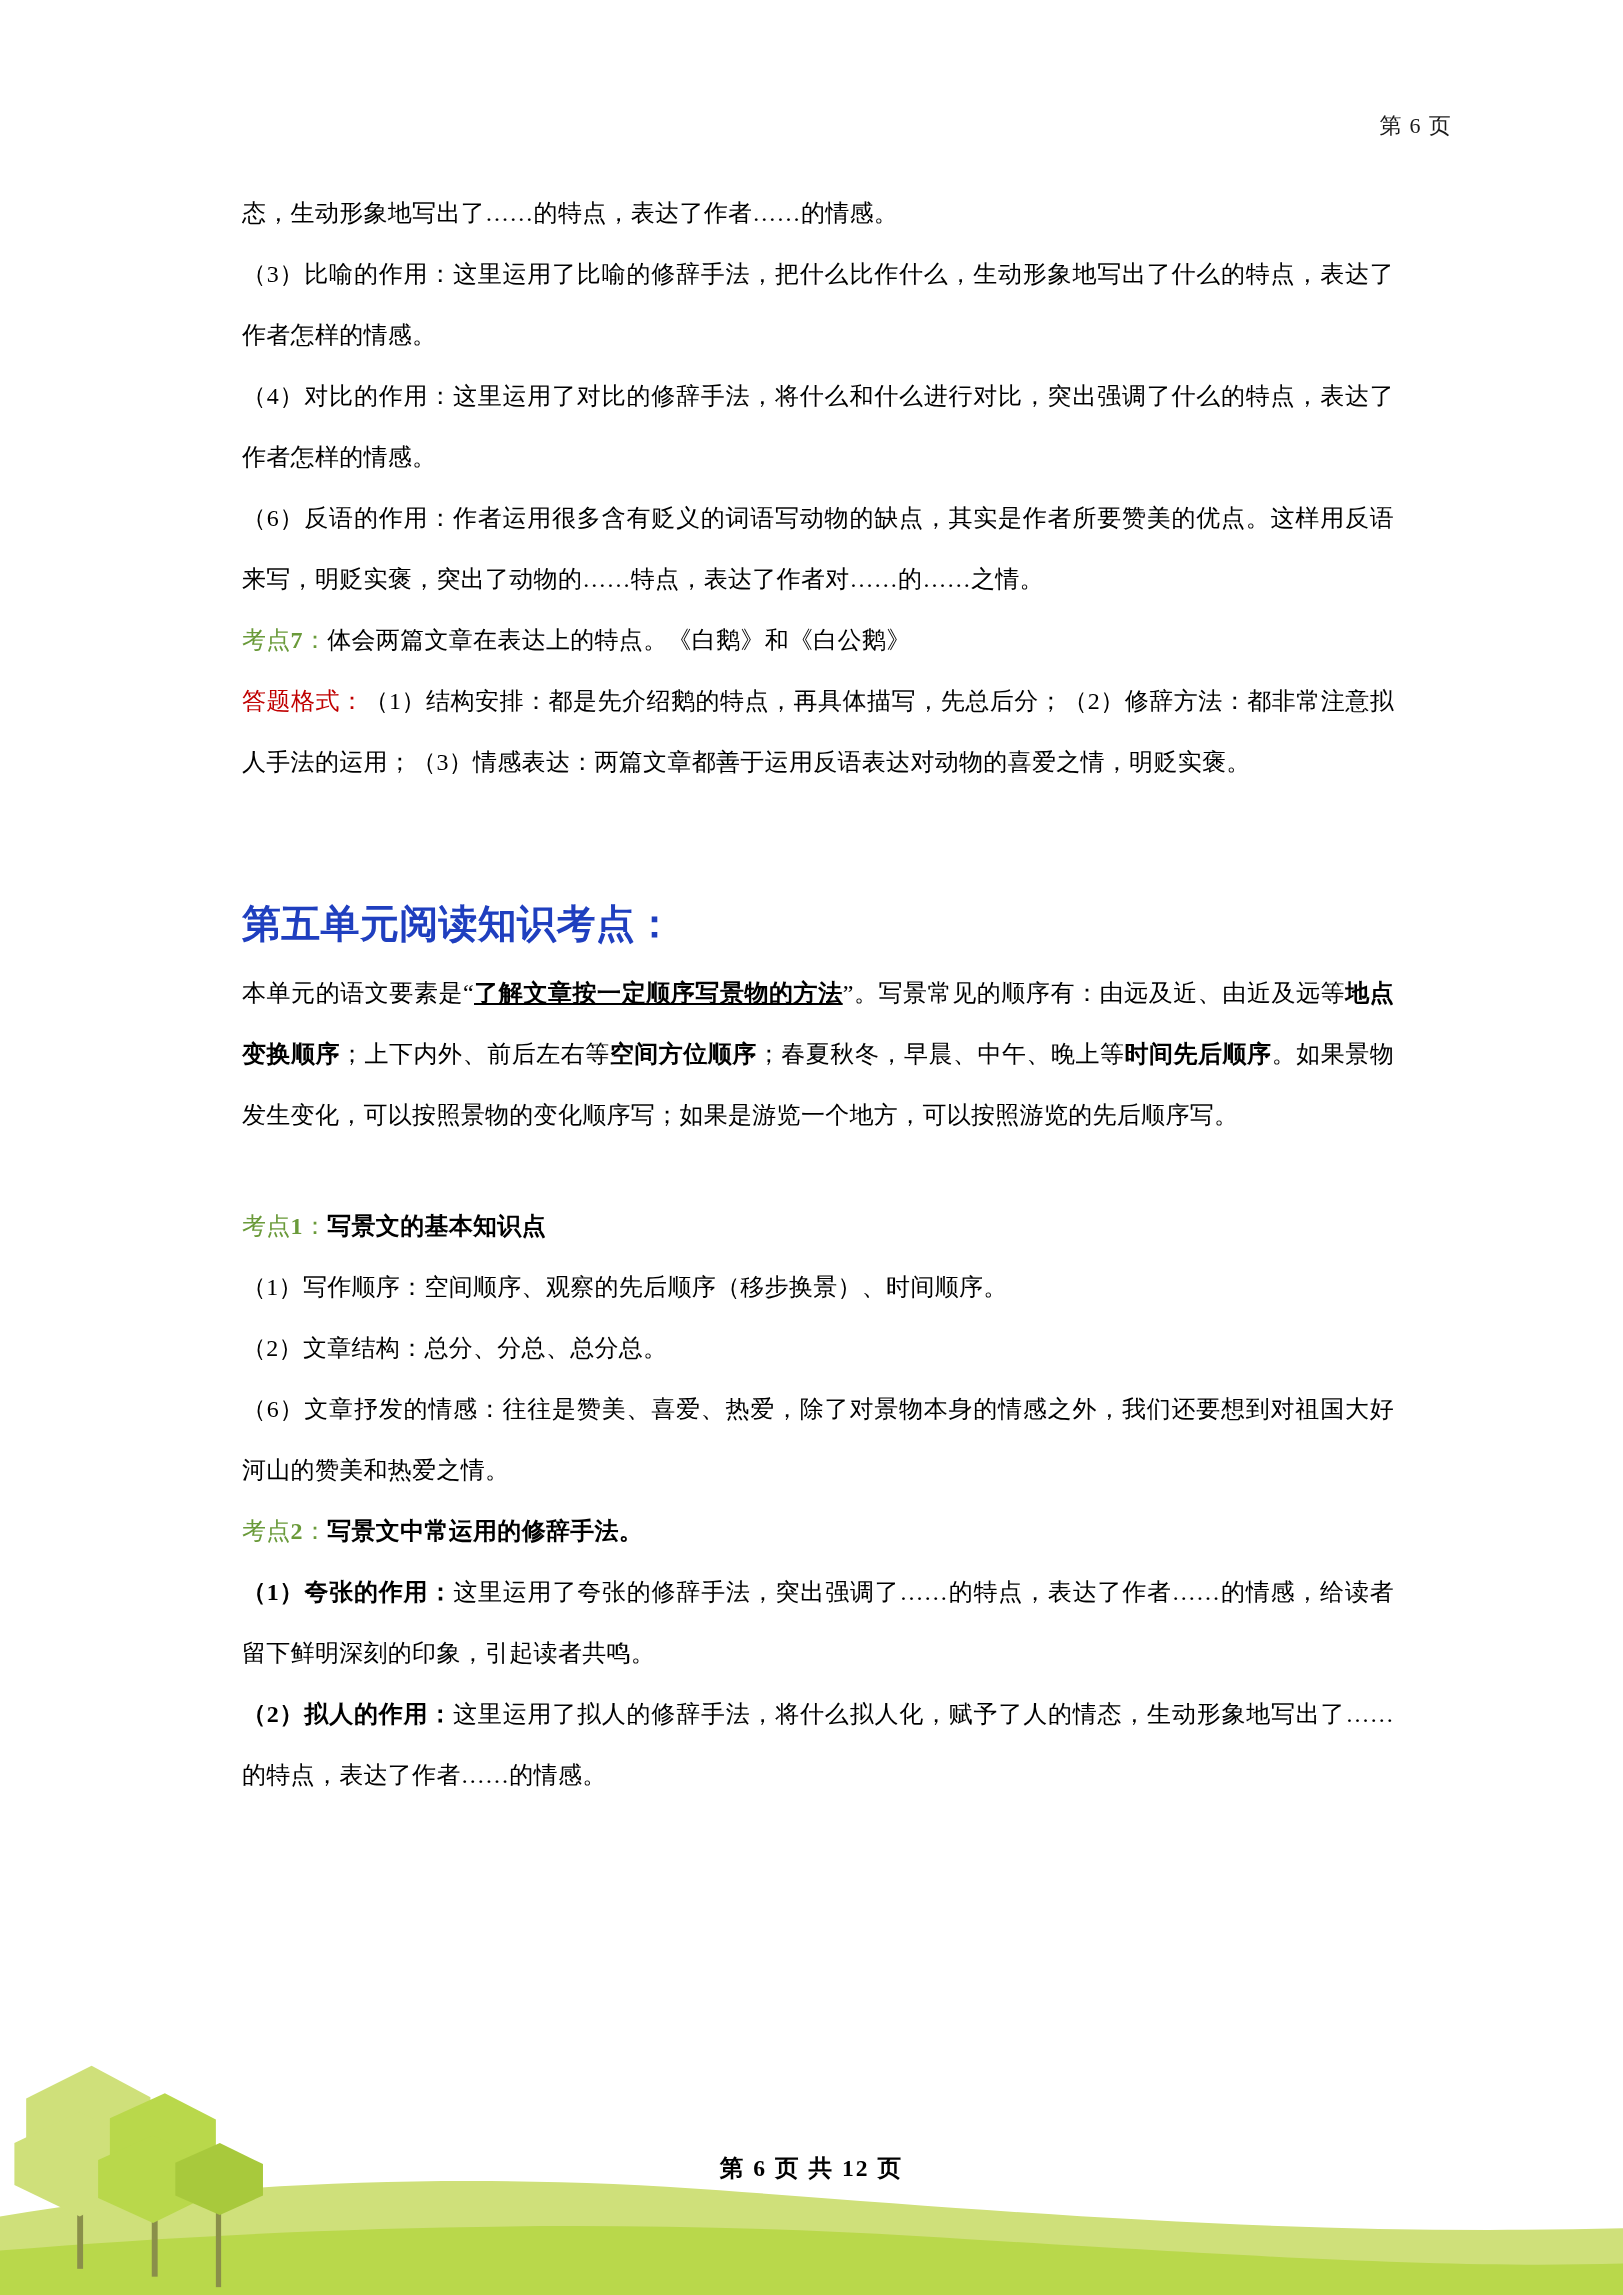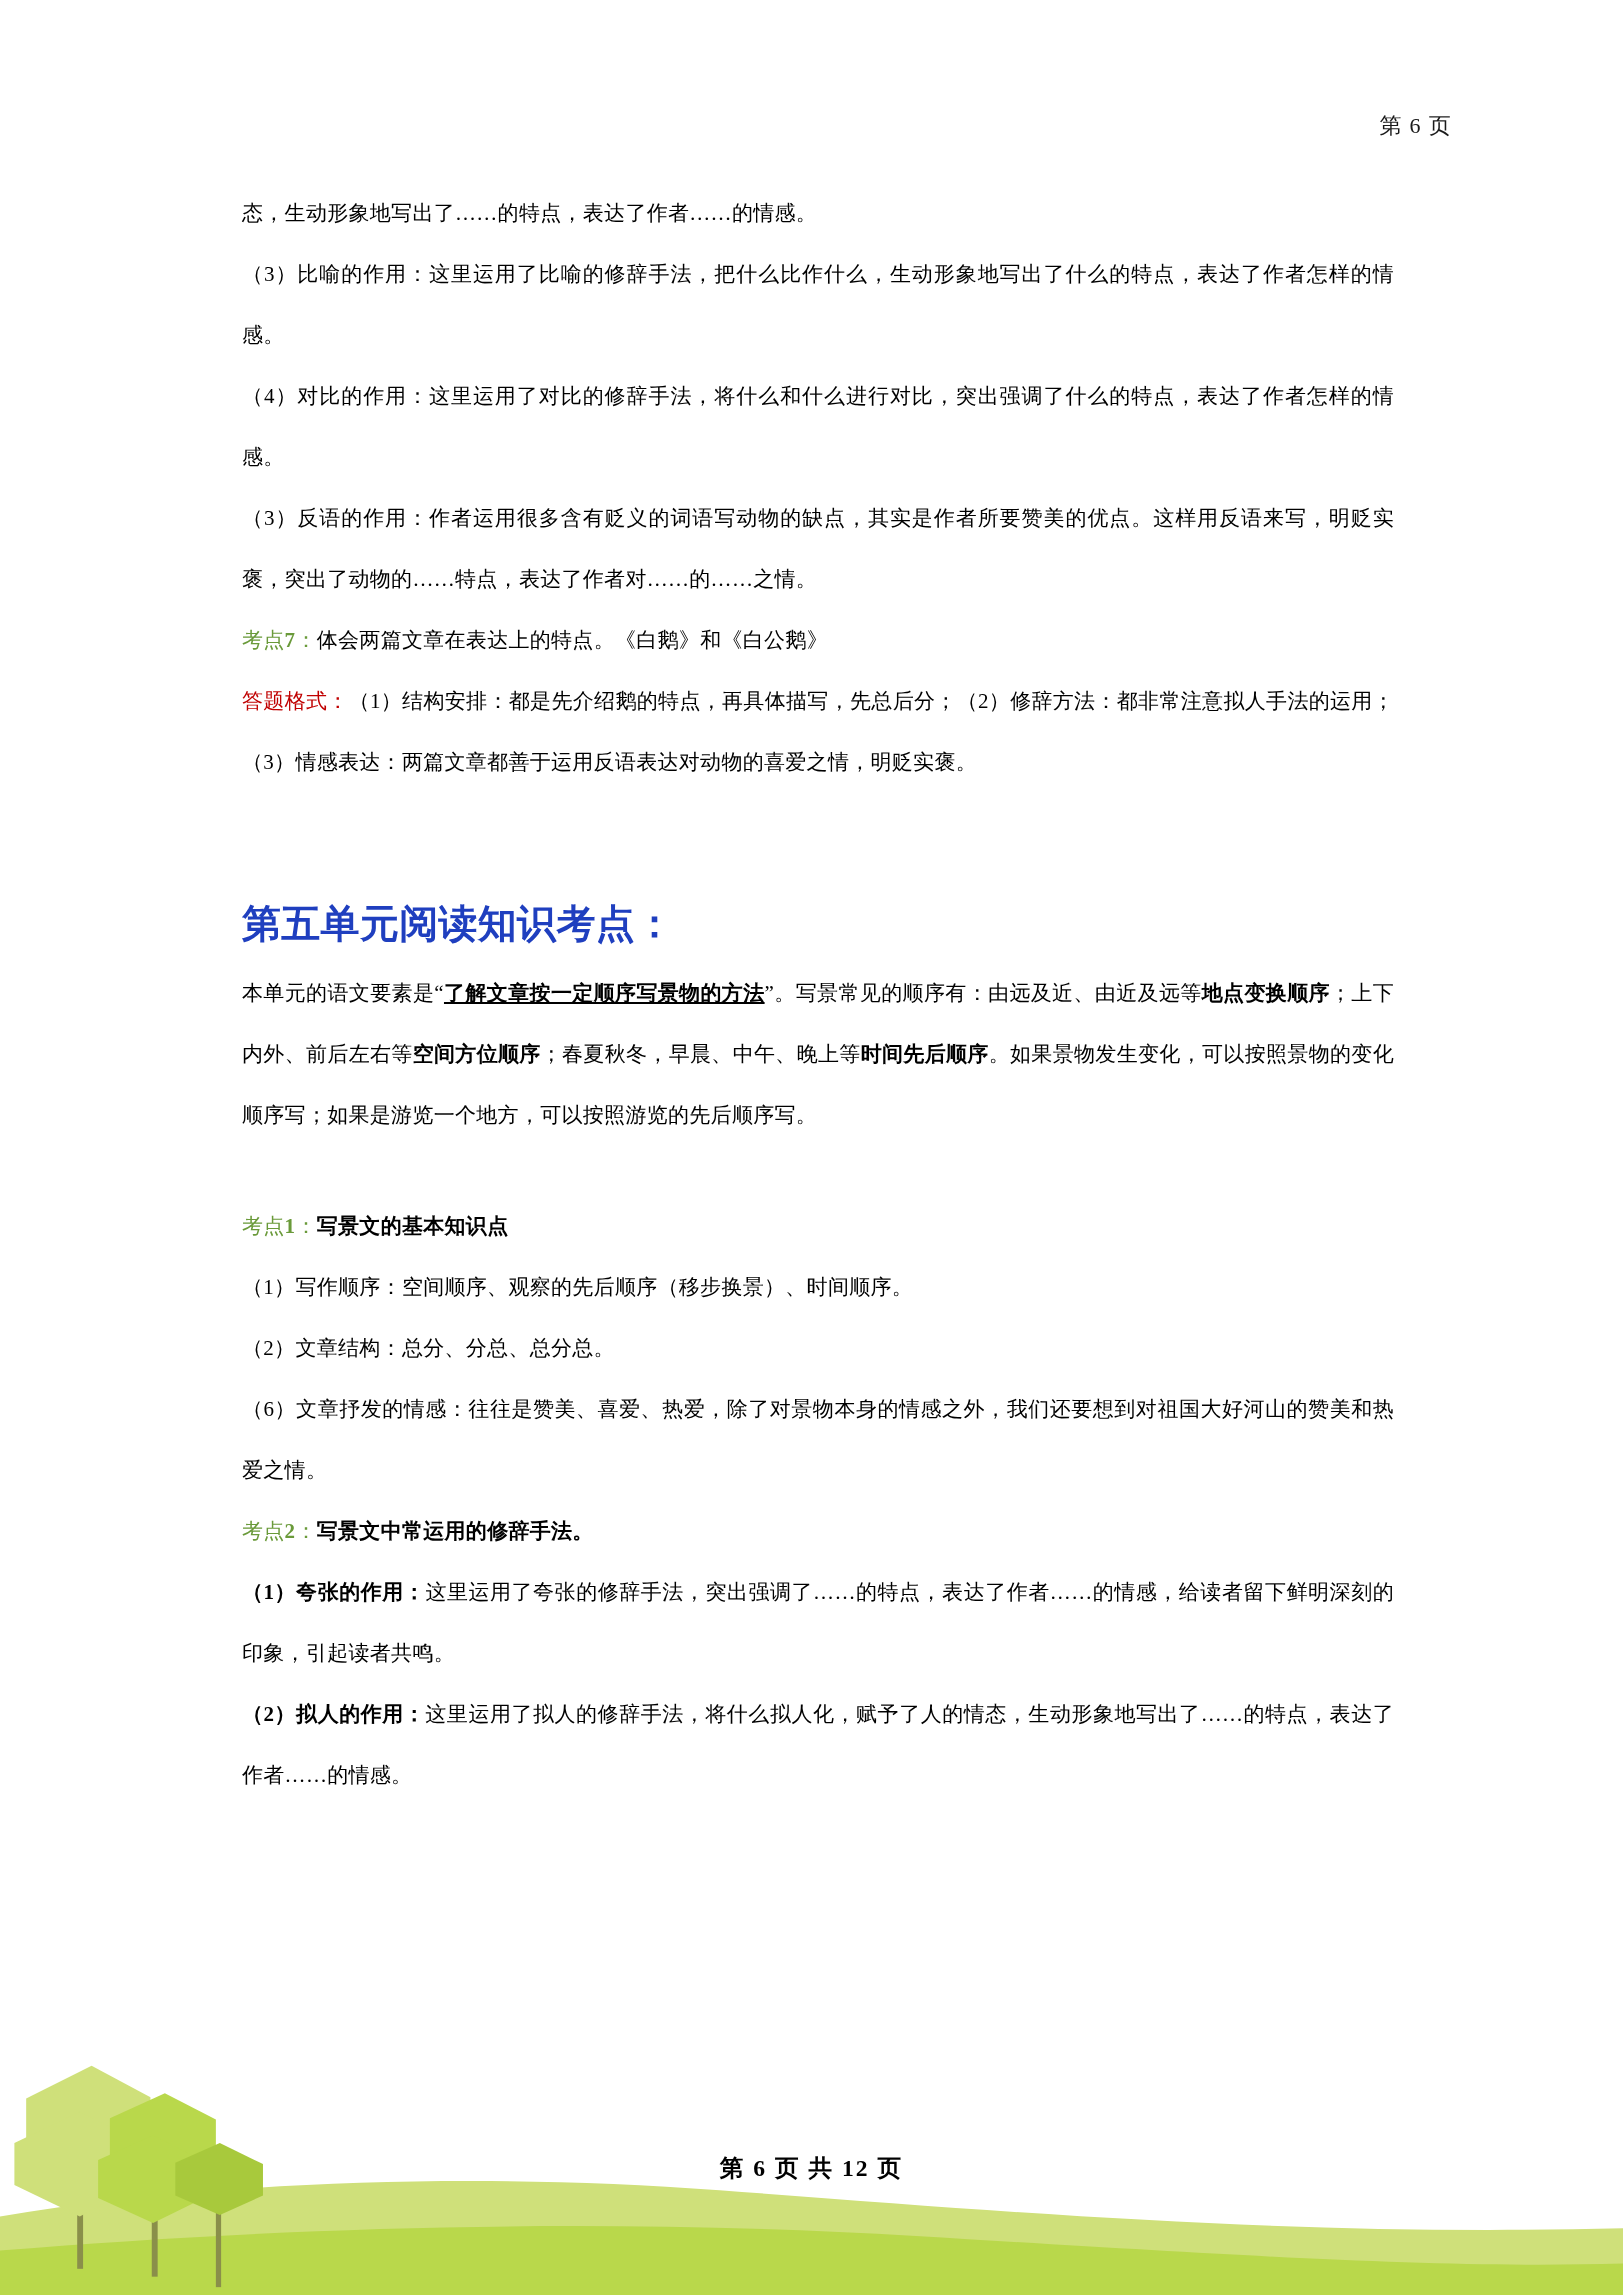--- a/index.html
+++ b/index.html
@@ -27,21 +27,21 @@
     letter-spacing: 1.3px;
   }
   .content {
     position: absolute;
     left: 242px;
     top: 183px;
     width: 1152px;
   }
   p {
     margin: 0 0 0 0;
-    font-size: 21px;
+    font-size: 24px;
     line-height: 61px;
     color: #000000;
     text-align: justify;
     letter-spacing: 0.3px;
   }
   .bold {
     font-weight: bold;
   }
   .kaodian {
     color: #6a9a3a;
@@ -95,21 +95,21 @@
 
 <div class="page">
 
   <div class="header">第 6 页</div>
 
   <div class="content">
 
     <p>态，生动形象地写出了……的特点，表达了作者……的情感。</p>
     <p>（3）比喻的作用：这里运用了比喻的修辞手法，把什么比作什么，生动形象地写出了什么的特点，表达了作者怎样的情感。</p>
     <p>（4）对比的作用：这里运用了对比的修辞手法，将什么和什么进行对比，突出强调了什么的特点，表达了作者怎样的情感。</p>
-    <p>（3）反语的作用：作者运用很多含有贬义的词语写动物的缺点，其实是作者所要赞美的优点。这样用反语来写，明贬实褒，突出了动物的……特点，表达了作者对……的……之情。</p>
+    <p>（6）反语的作用：作者运用很多含有贬义的词语写动物的缺点，其实是作者所要赞美的优点。这样用反语来写，明贬实褒，突出了动物的……特点，表达了作者对……的……之情。</p>
 
     <p>
       <span class="kaodian">考点</span><span class="kaodian-num">7</span><span class="kaodian">：</span><span>体会两篇文章在表达上的特点。《白鹅》和《白公鹅》</span>
     </p>
 
     <p>
       <span class="answer-label">答题格式：</span><span>（1）结构安排：都是先介绍鹅的特点，再具体描写，先总后分；（2）修辞方法：都非常注意拟人手法的运用；（3）情感表达：两篇文章都善于运用反语表达对动物的喜爱之情，明贬实褒。</span>
     </p>
 
     <div class="gap-med"></div>

